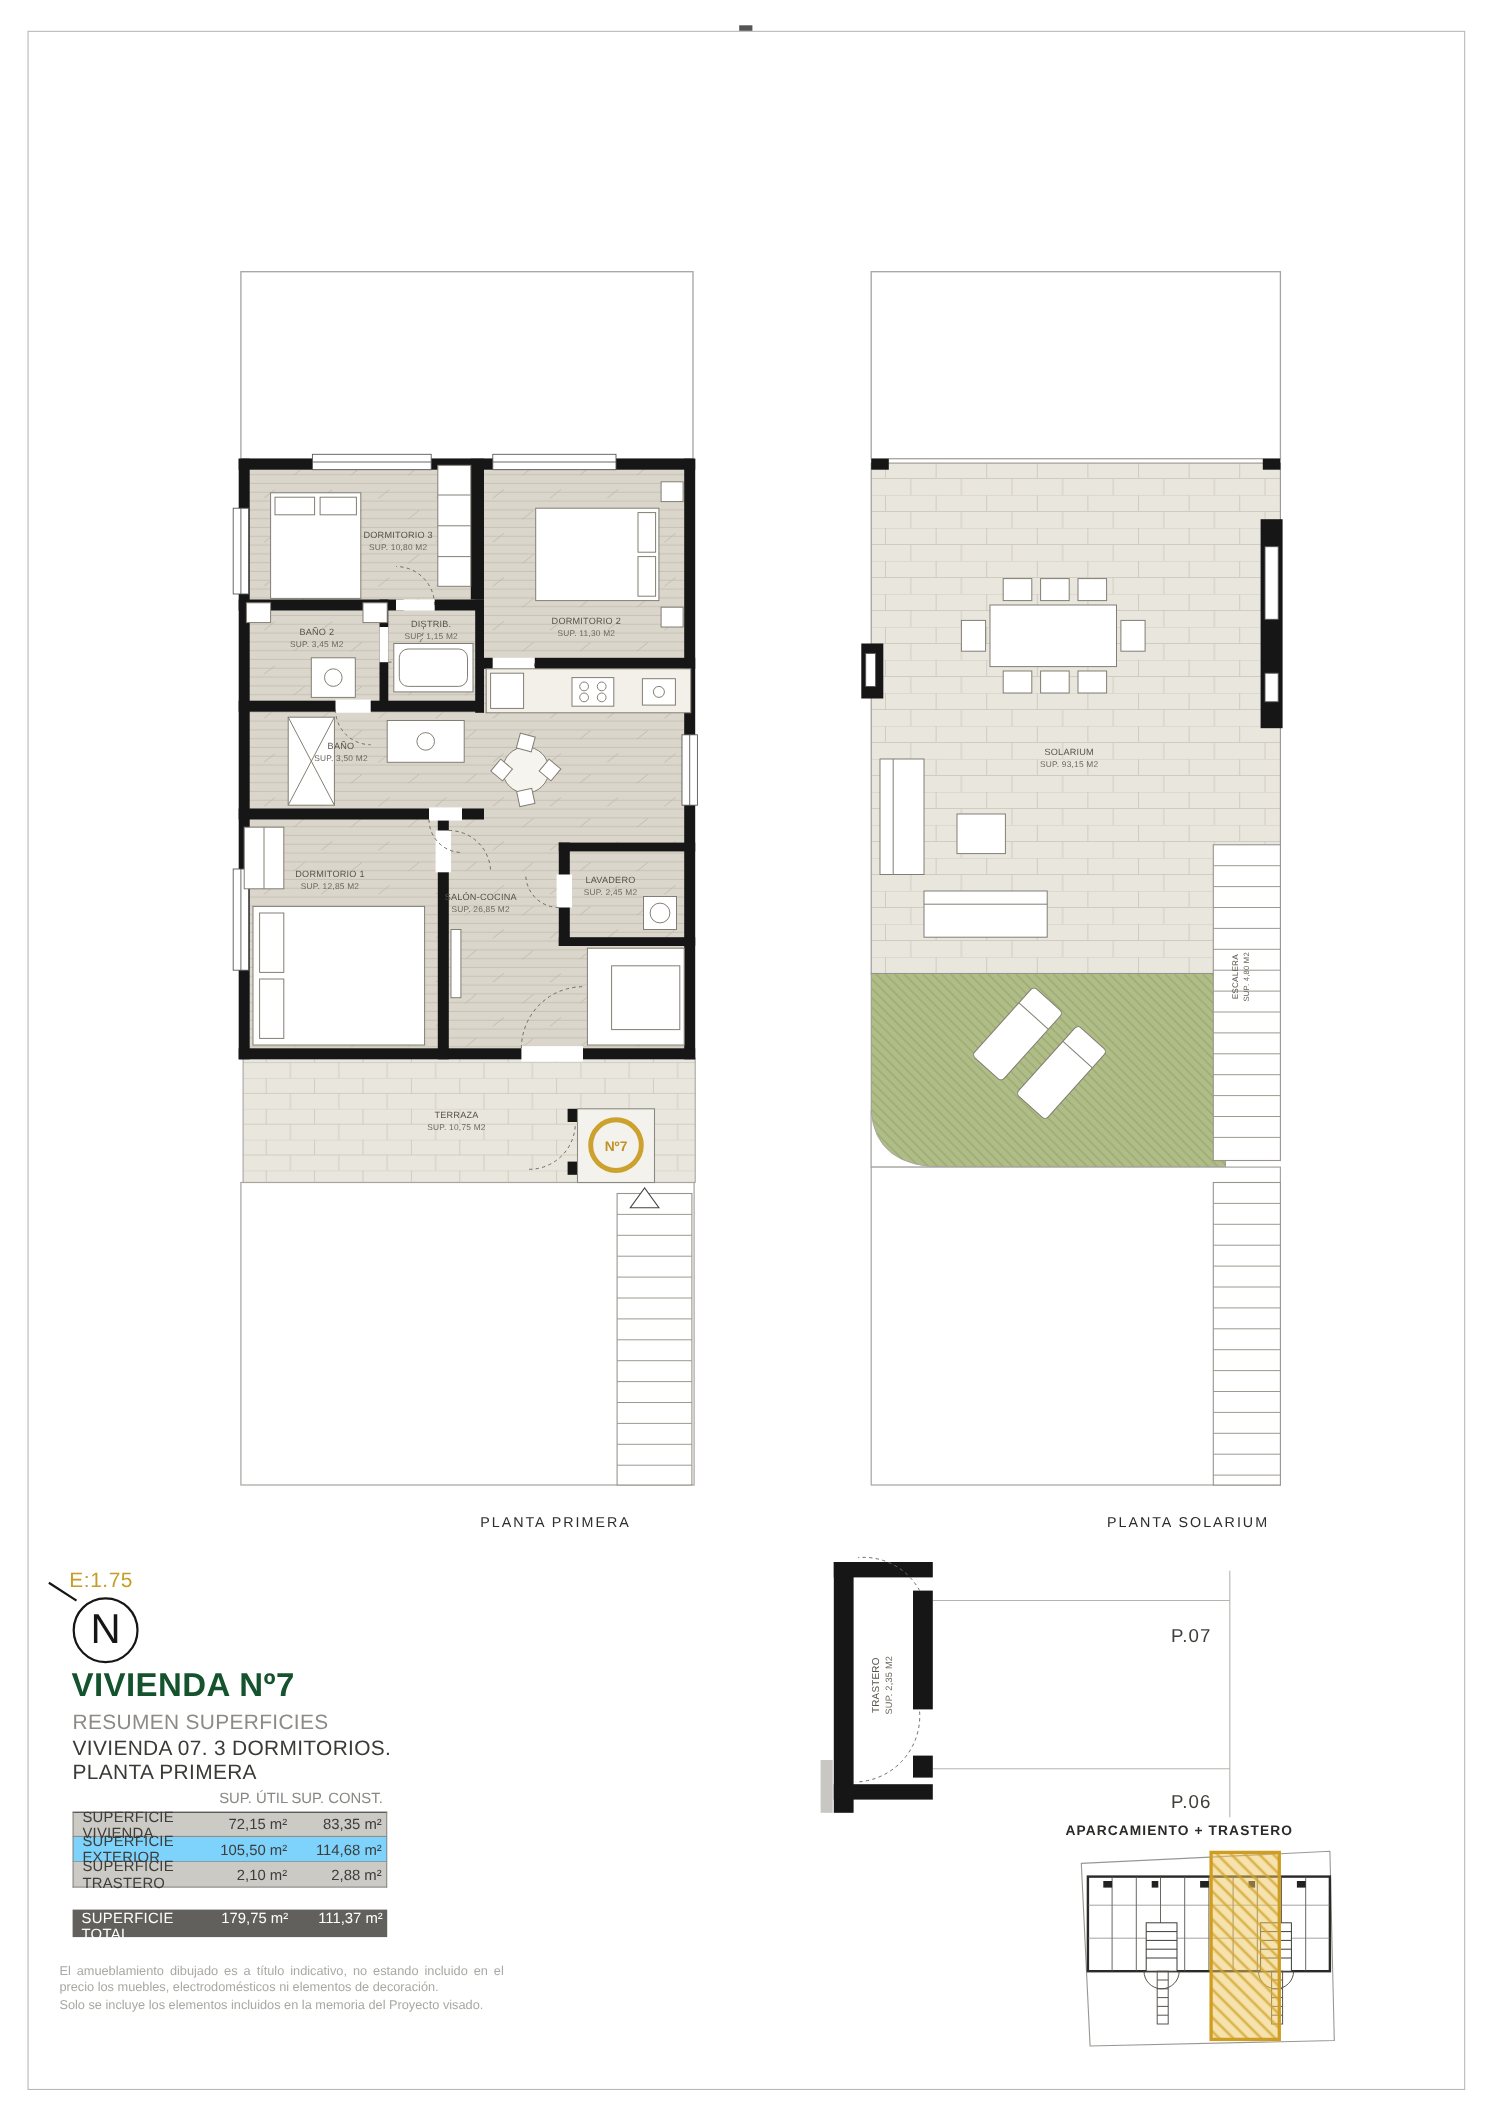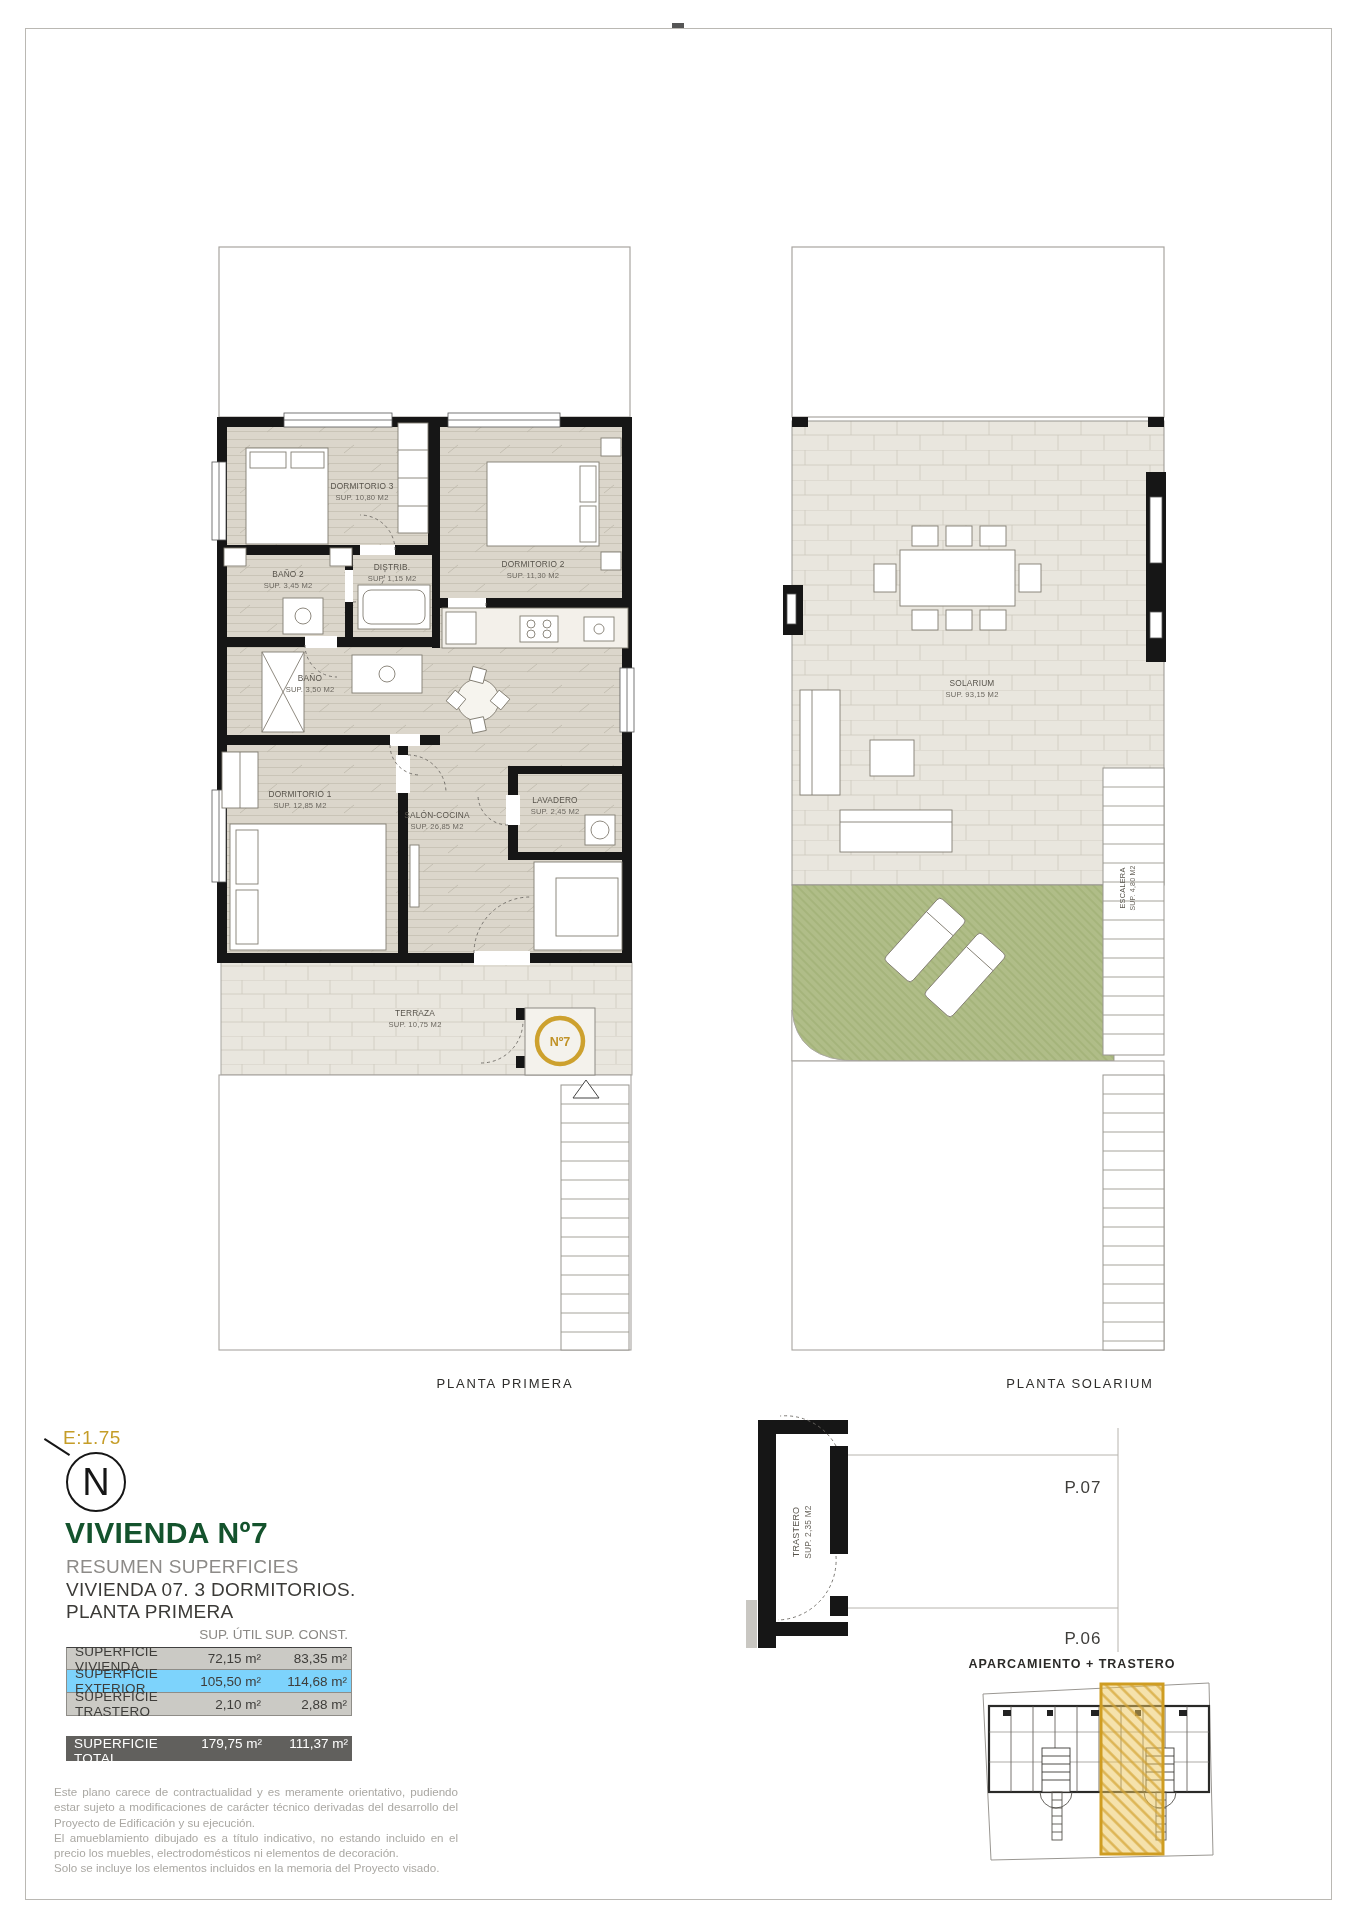--- a/index.html
+++ b/index.html
@@ -355,21 +355,20 @@
       <div class="cc">2,88 m²</div>
     </div>
     <div class="surf-total">
       <div class="lb">SUPERFICIE TOTAL</div>
       <div class="cu">179,75 m²</div>
       <div class="cc">111,37 m²</div>
     </div>
   </div>
 
   <div class="disclaimer">
-    <p>Este plano carece de contractualidad y es meramente orientativo, pudiendo estar sujeto a modificaciones de carácter técnico derivadas del desarrollo del Proyecto de Edificación y su ejecución.</p>
     <p>El amueblamiento dibujado es a título indicativo, no estando incluido en el precio los muebles, electrodomésticos ni elementos de decoración.</p>
     <p>Solo se incluye los elementos incluidos en la memoria del Proyecto visado.</p>
   </div>
 
   <svg style="left:735px;top:1408px" width="490" height="460" viewBox="735 1408 490 460">
     <defs>
       <pattern id="goldh3" width="9" height="9" patternUnits="userSpaceOnUse" patternTransform="rotate(45)">
         <rect width="9" height="9" fill="#ecc65a" fill-opacity="0.5"></rect>
         <path d="M0 4.5 H9" stroke="#d2a330" stroke-width="2.4" stroke-opacity="0.75"></path>
       </pattern>

